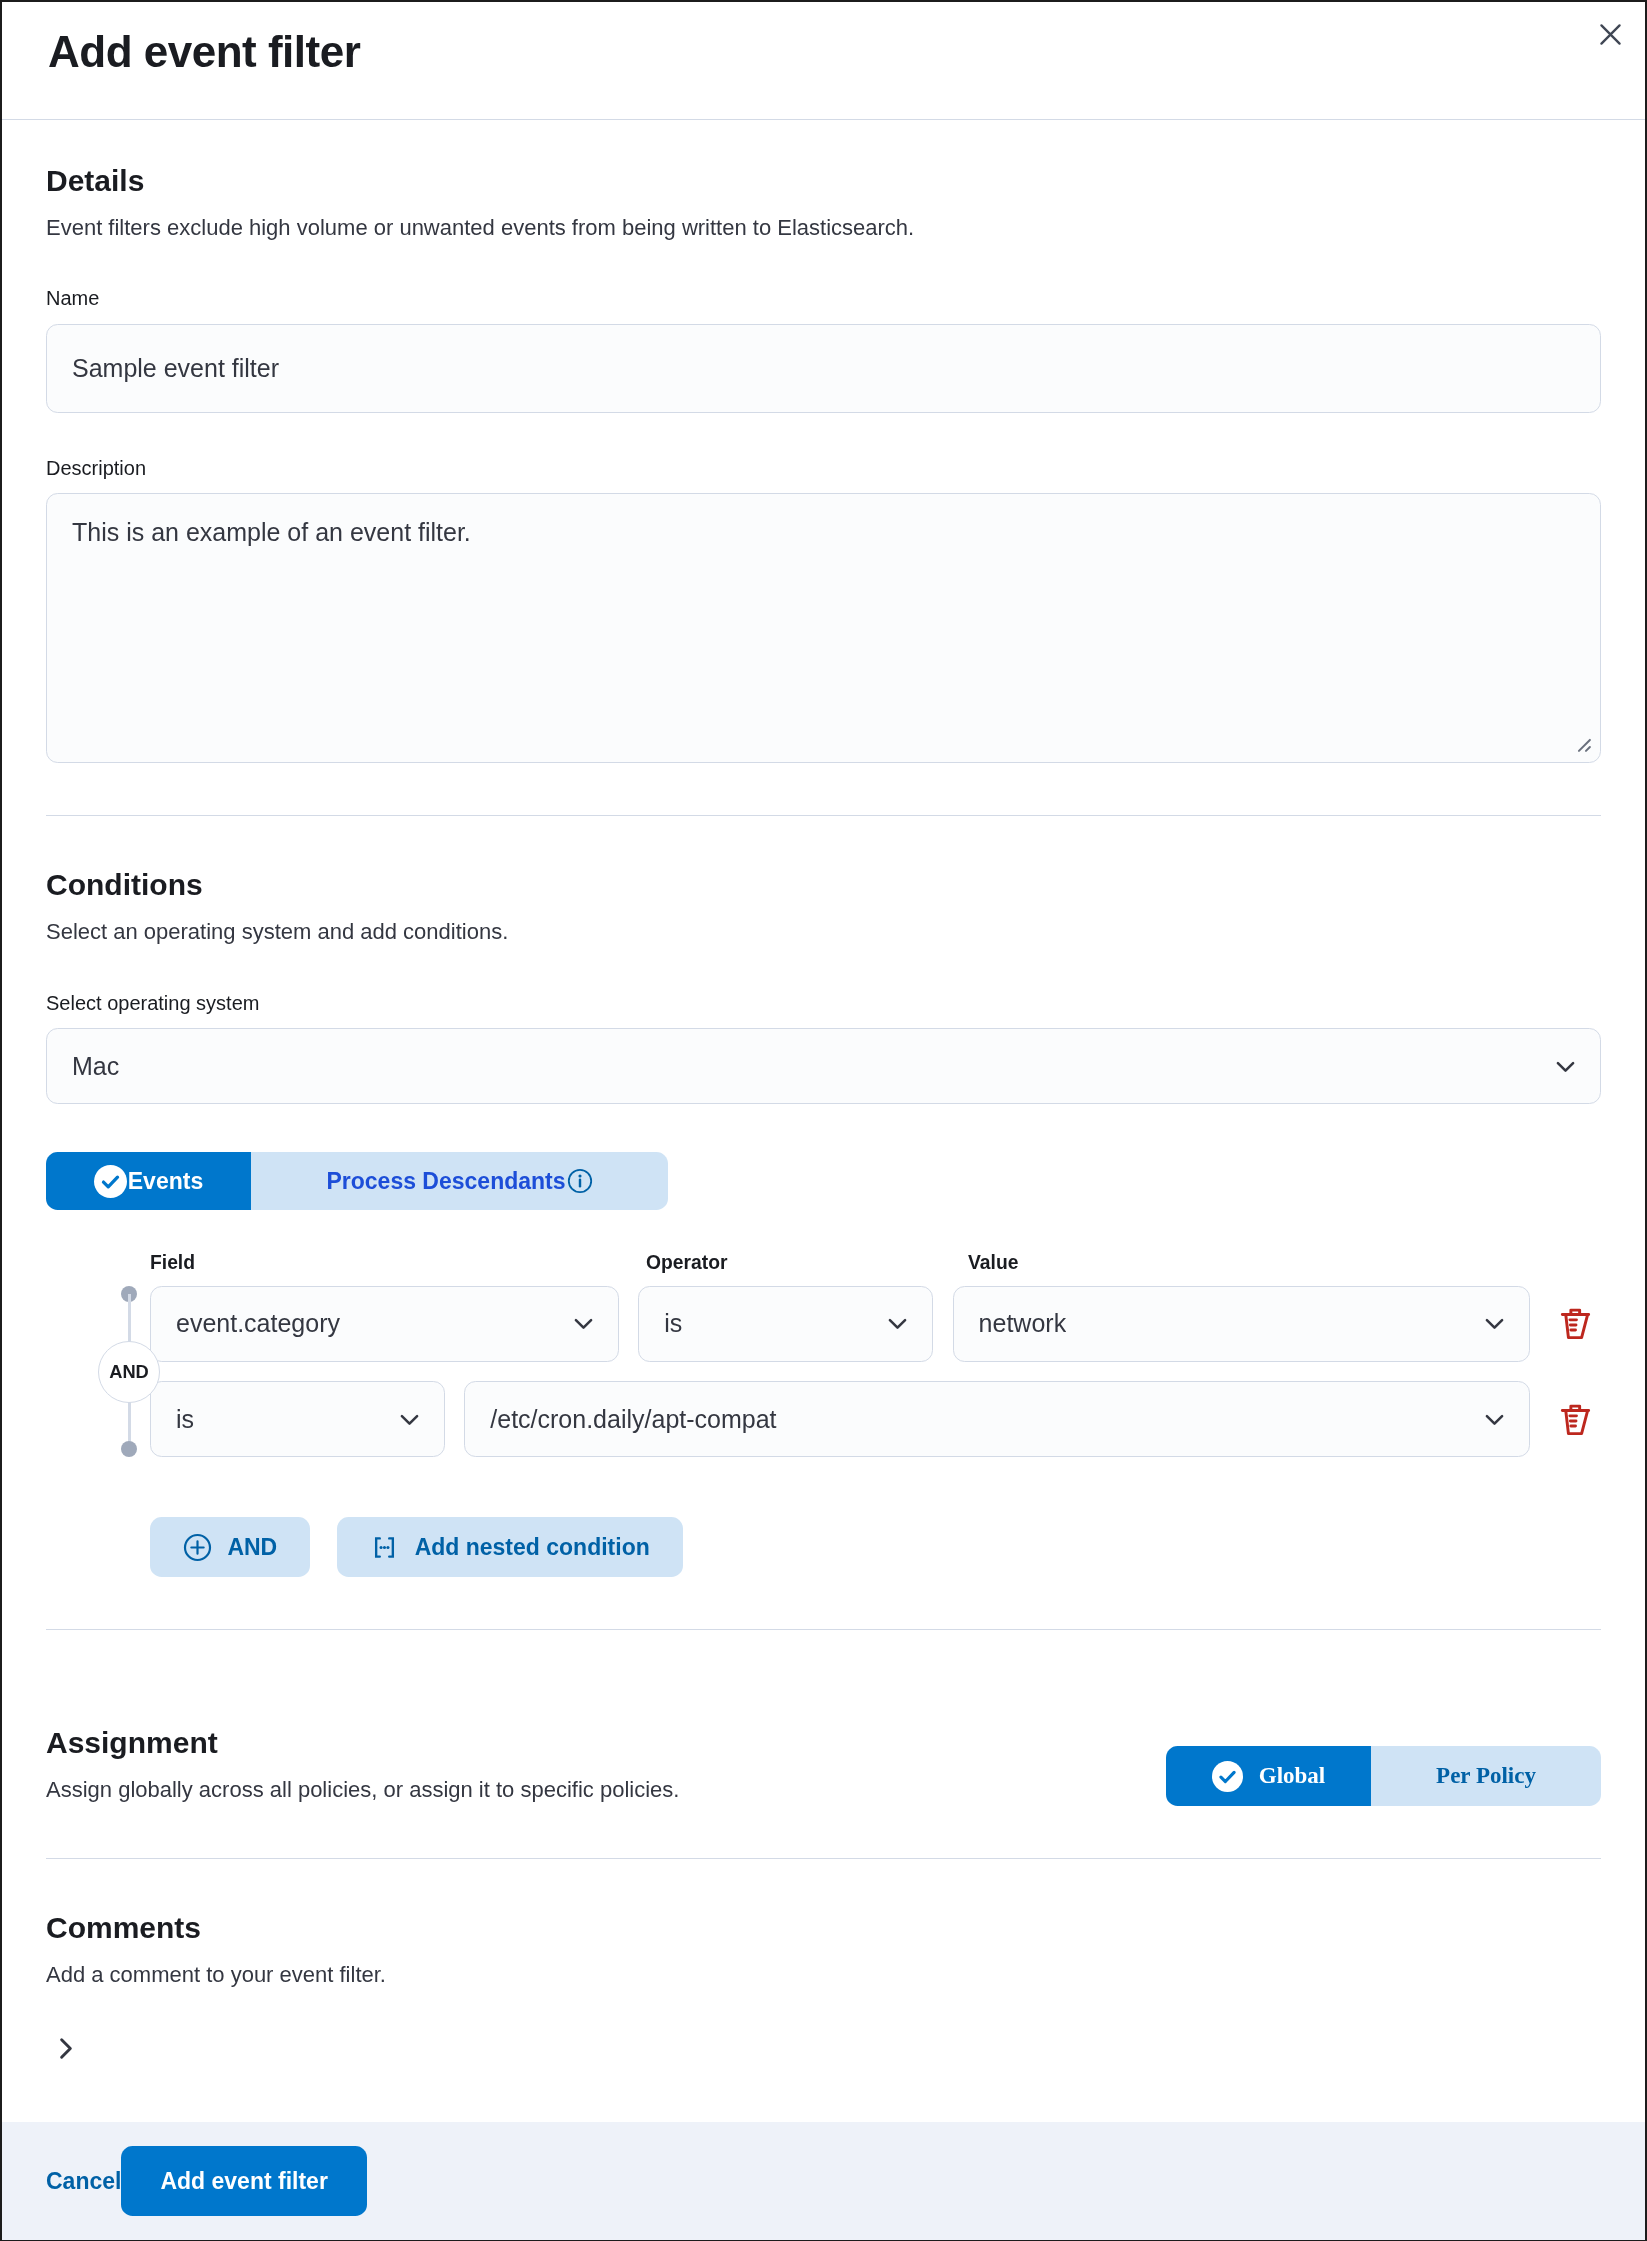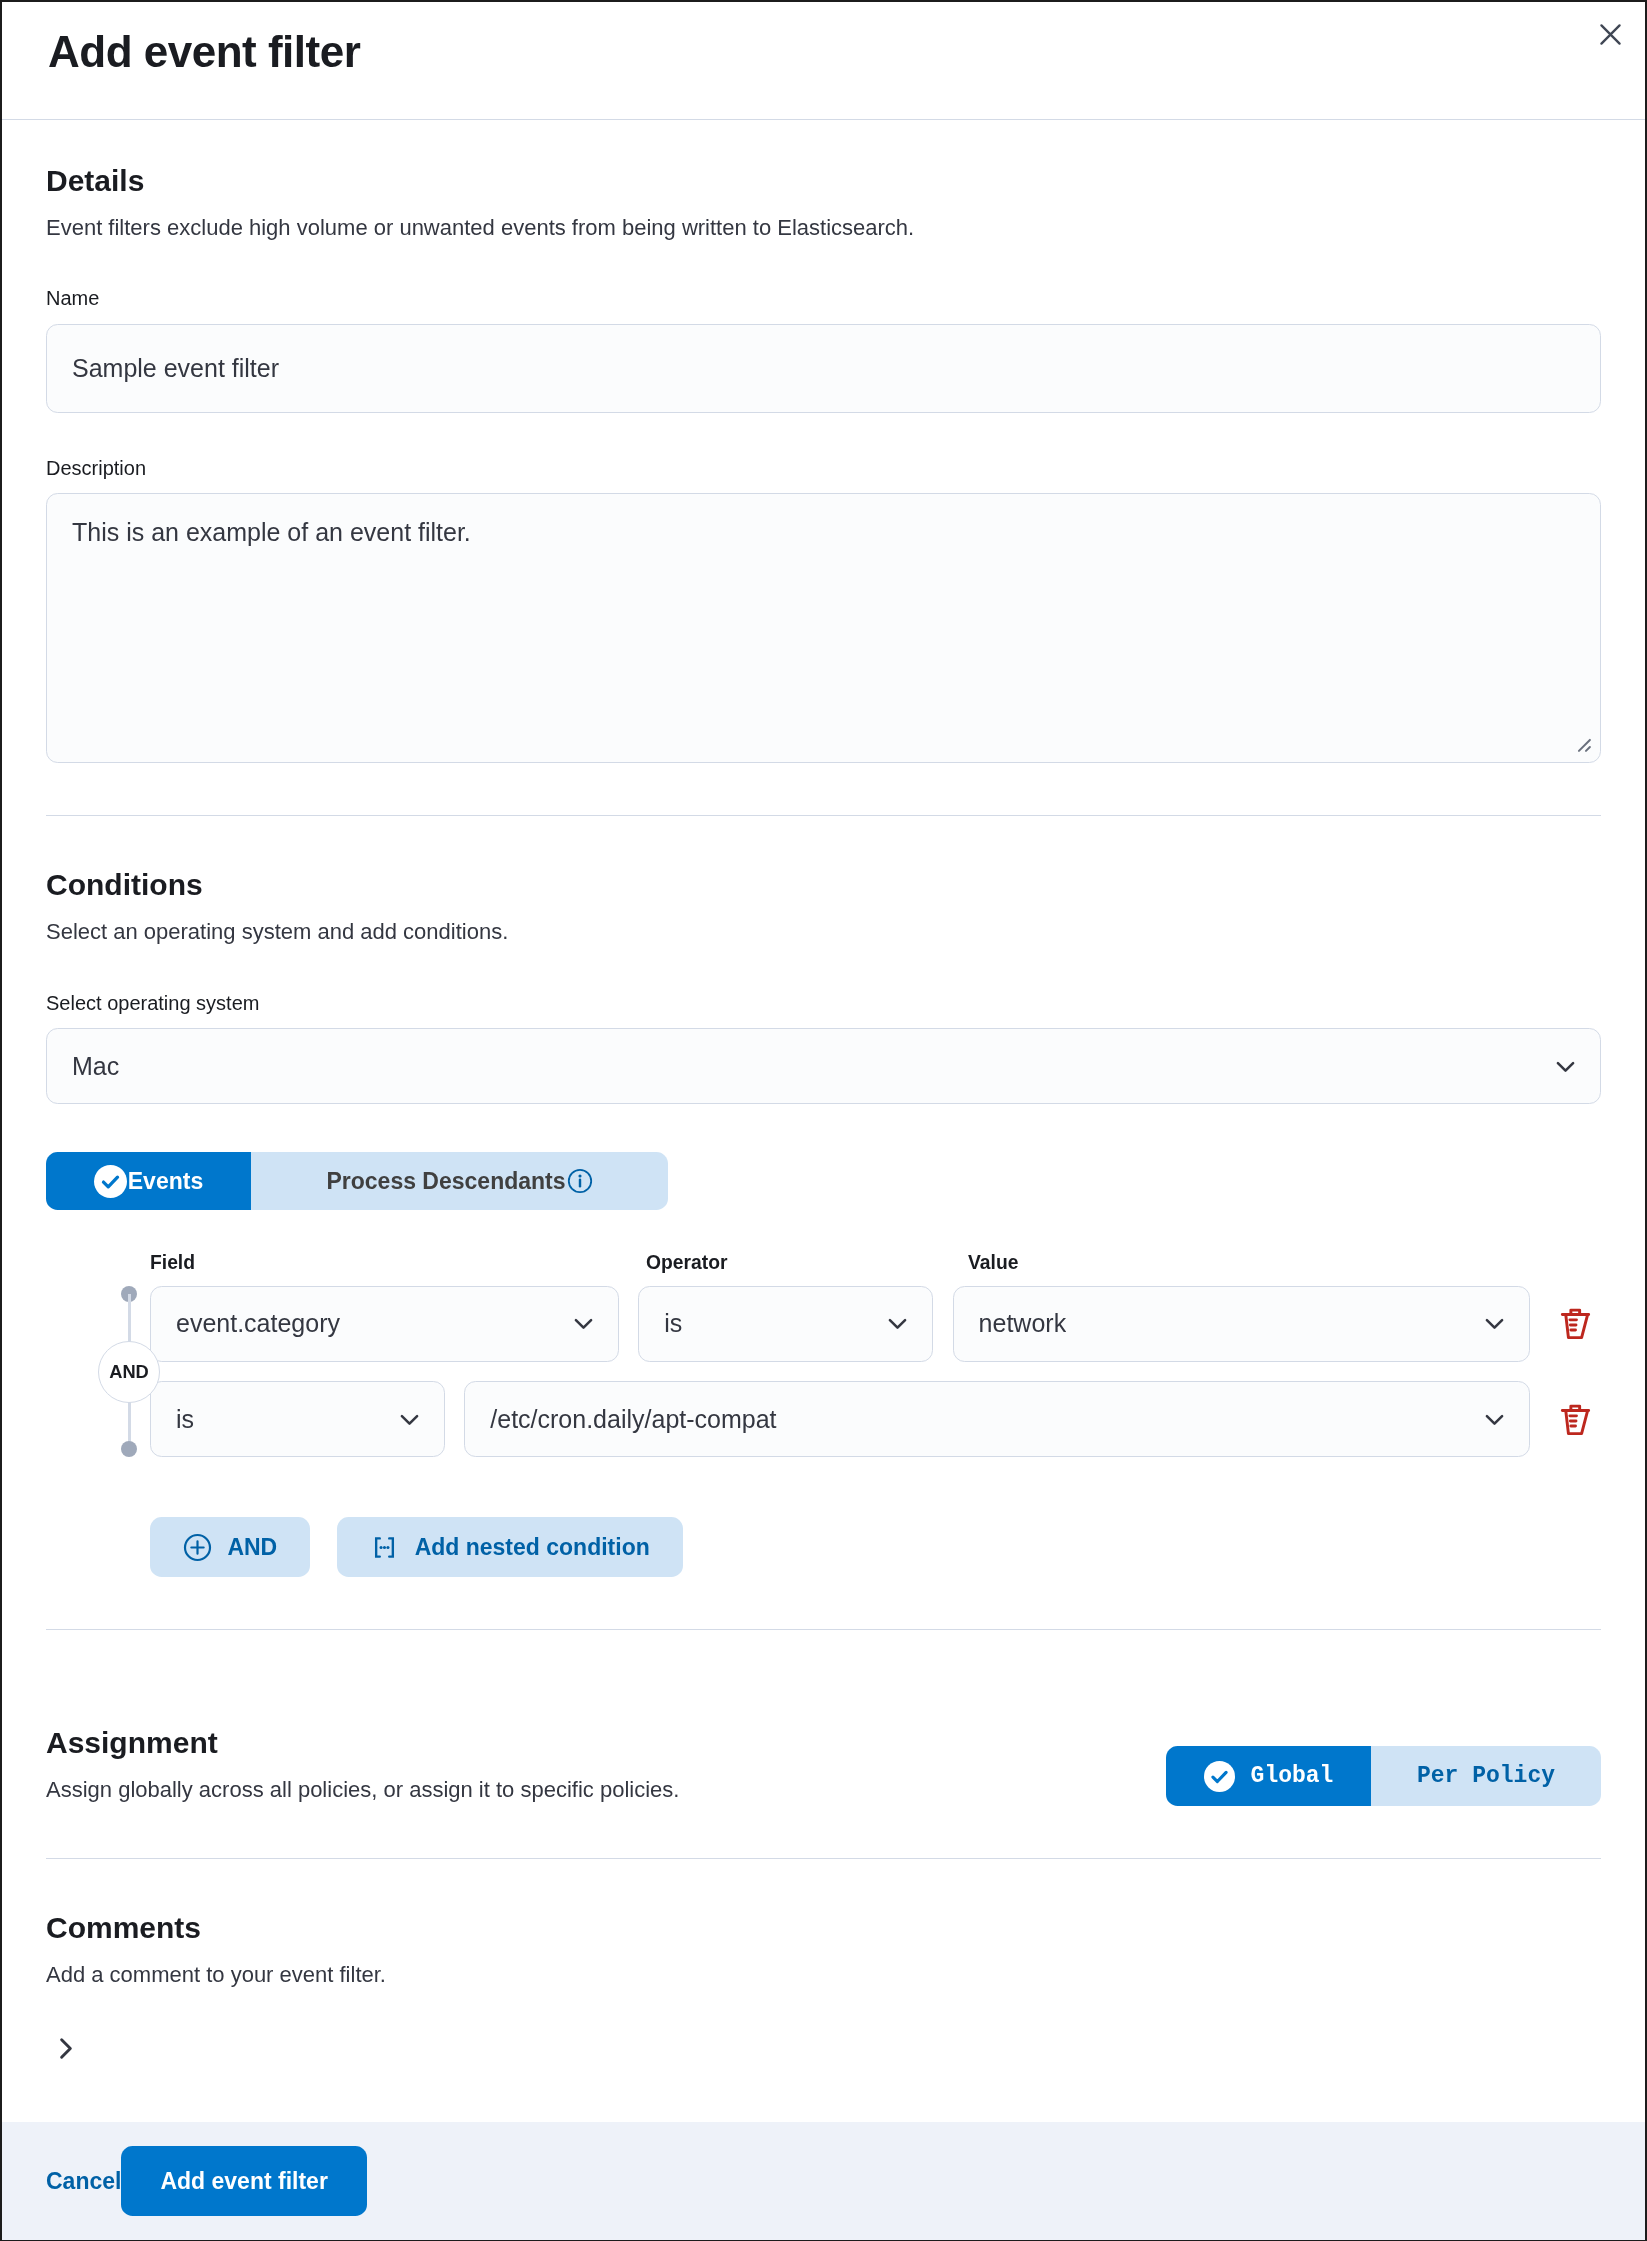--- a/index.html
+++ b/index.html
@@ -22,24 +22,24 @@
   .text-input{display:block;width:100%;height:89px;box-sizing:border-box;border:1.9px solid #d3dae6;border-radius:11.6px;background:#fbfcfd;padding:0 25px;font-size:25px;color:#343741;font-family:inherit;outline:none}
   .textarea-wrap{position:relative}
   .textarea{display:block;width:100%;height:270px;box-sizing:border-box;border:1.9px solid #d3dae6;border-radius:11.6px;background:#fbfcfd;padding:21px 25px;font-size:25px;line-height:1.4;color:#343741;font-family:inherit;resize:none;outline:none}
   .resize-handle{position:absolute;right:7.7px;bottom:9.7px;cursor:nwse-resize}
   .select{display:flex;align-items:center;justify-content:space-between;height:76px;box-sizing:border-box;border:1.9px solid #d3dae6;border-radius:11.6px;background:#fbfcfd;padding:0 21px 0 25px;font-size:25px;color:#343741;cursor:pointer}
   .select .sel-text{overflow:hidden;text-overflow:ellipsis;white-space:nowrap}
   
   .tab-group{display:inline-flex;border-radius:11.6px;overflow:hidden;margin-top:48px}
   .tab{display:flex;align-items:center;justify-content:center;gap:1px;height:58px;border:0;cursor:pointer;font-size:23px;font-weight:700;font-family:inherit;padding:0}
   .tab.active{background:#0077cc;color:#fff}
-  .tab.inactive{background:#cfe3f5;color:#404040}
+  .tab.inactive{background:#cfe3f5;color:#1d4ed8}
   .w-events{width:205px}.w-pd{width:417px}
   .toggle-group{display:inline-flex;border-radius:11.6px;overflow:hidden;margin-top:64px}
-  .toggle{display:flex;align-items:center;justify-content:center;gap:16px;height:60px;border:0;cursor:pointer;font-size:23px;font-weight:700;font-family:Liberation Mono, monospace;padding:0}
+  .toggle{display:flex;align-items:center;justify-content:center;gap:16px;height:60px;border:0;cursor:pointer;font-size:23px;font-weight:700;font-family:Liberation Serif, serif;padding:0}
   .toggle.active{background:#0077cc;color:#fff;width:205px}
   .toggle.inactive{background:#cfe3f5;color:#0061a6;width:230px}
   
   .cond-labels{display:flex;gap:27px;margin:42px 0 11.6px 104px;font-size:19.3px;font-weight:700;color:#1a1c21}
   .w-field{width:469px}.w-op{width:295px}.w-val{flex:1}.w-trash{width:52px}
   .cond-body{display:flex}
   .connector{width:104px;position:relative;flex:none}
   .conn-line{position:absolute;left:82px;top:7.7px;bottom:7.7px;width:2.9px;background:#d3dae6}
   .dot{position:absolute;left:75px;width:16.4px;height:16.4px;border-radius:50%;background:#9fa9ba}
   .dot.top{top:0}.dot.bottom{bottom:0}

